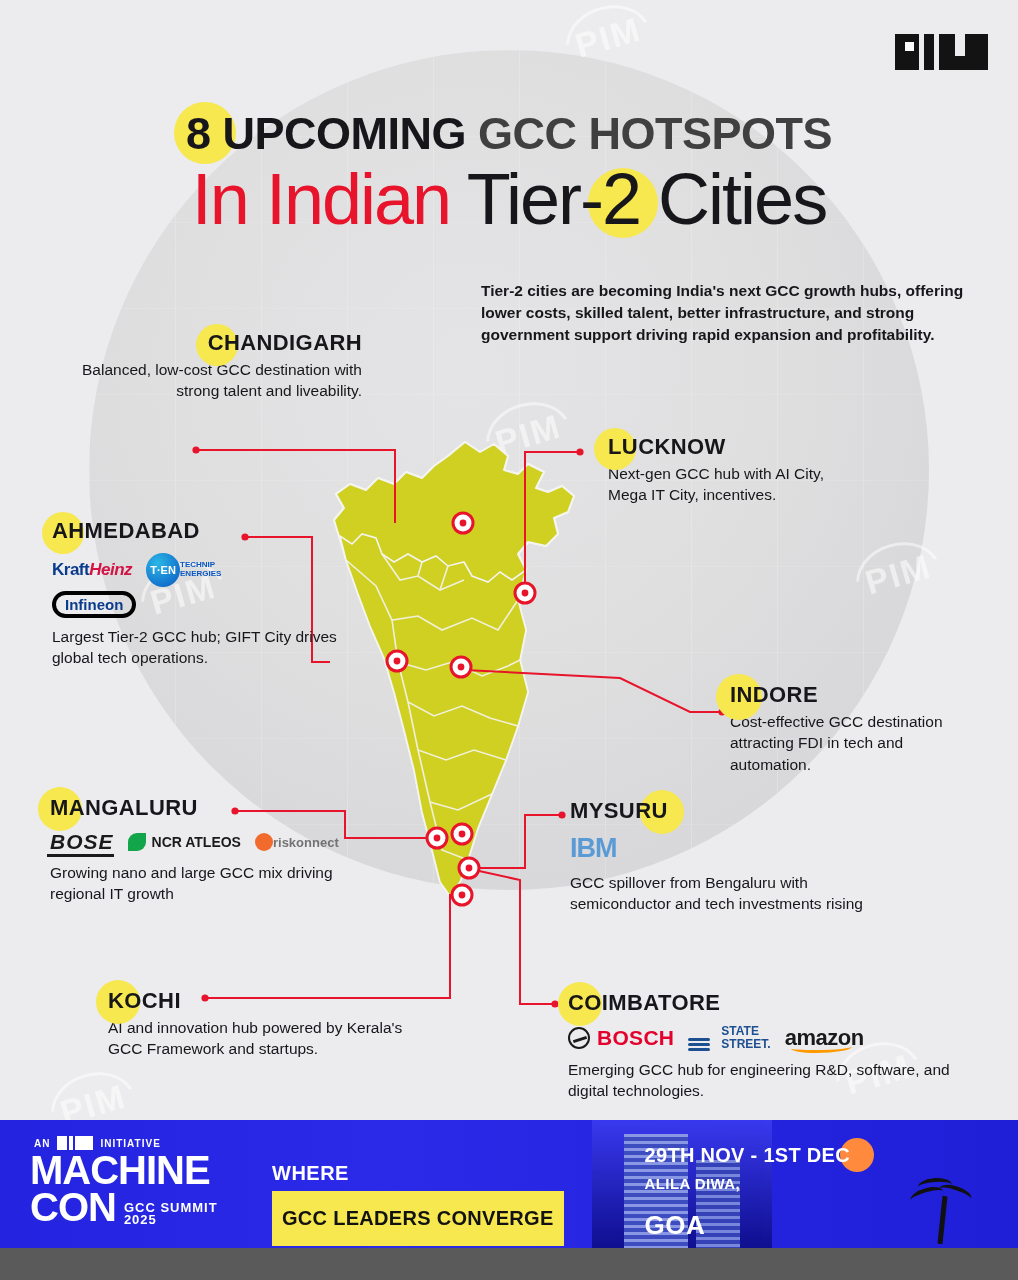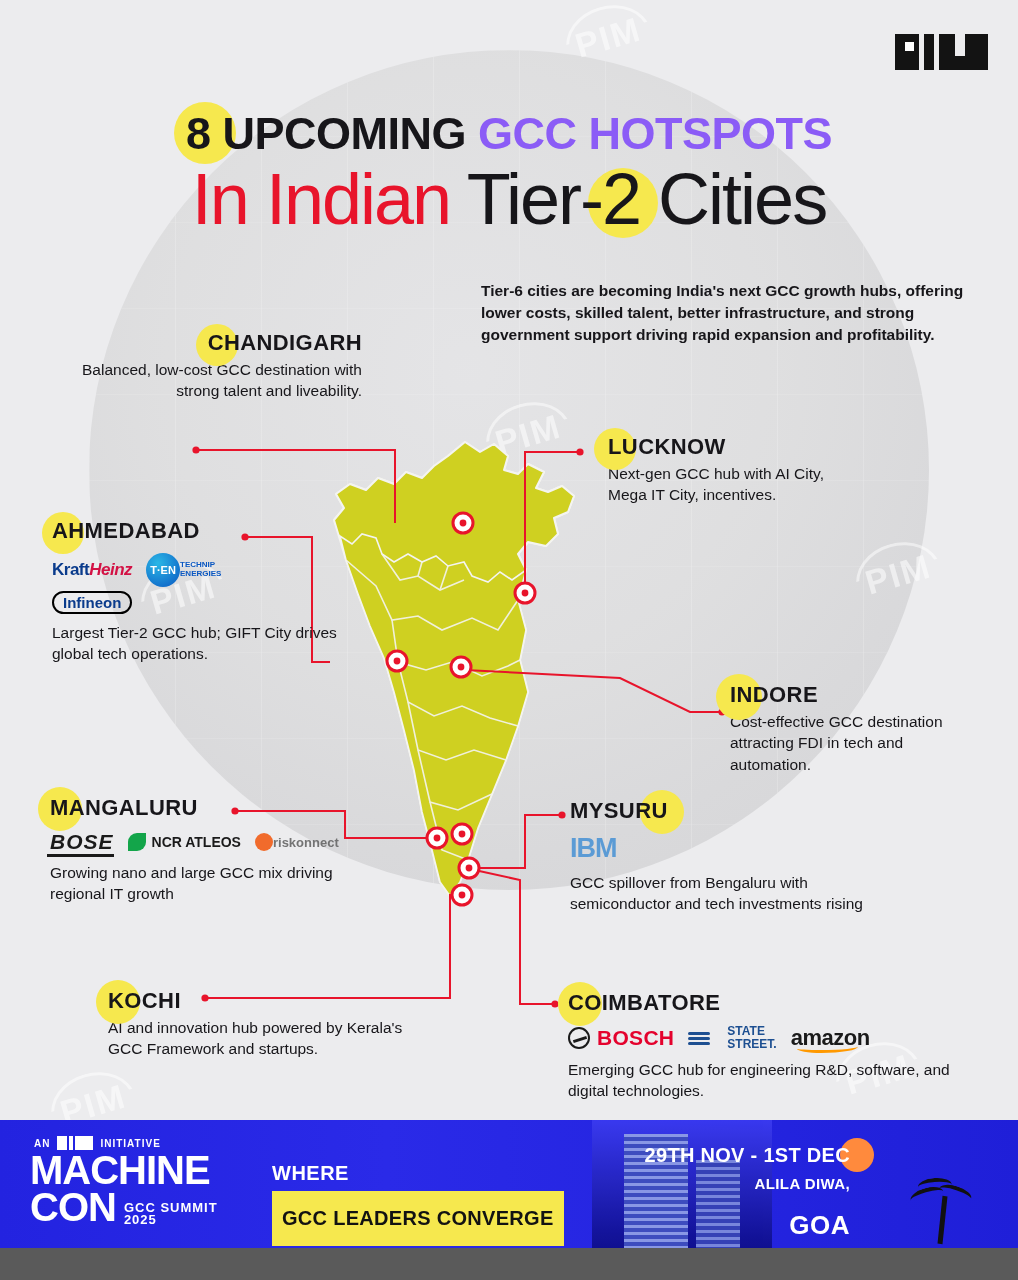--- a/index.html
+++ b/index.html
@@ -68,21 +68,21 @@
   .pim-logo .b1::after{ content:""; position:absolute; right:5px; top:8px; width:9px;height:9px;background:#fff;}
   .pim-logo .b2 { width:10px; height:36px; }
   .pim-logo .b3 { width:49px; height:36px; position:relative;}
   .pim-logo .b3::after{ content:""; position:absolute; left:16px; top:0; width:10px; height:22px; background:#ececee;}
 
   .title-wrap { position:absolute; left:0; right:0; top:108px; text-align:center; }
   .line1 {
     font-size:45px; font-weight:800; letter-spacing:-0.5px;
     color:#17161a; position:relative; display:inline-block;
   }
-  .line1 .red { color:#8b5cf6; }
+  .line1 .red { color:#404040; }
   .dot-yellow {
     position:absolute; background:#f6e84e; border-radius:50%;
     z-index:0;
   }
   .line1 .t { position:relative; z-index:2; }
   .line2 {
     margin-top:2px;
     font-size:72px; font-weight:400; letter-spacing:-2px;
     color:#17161a; position:relative; display:inline-block;
     line-height:1.05;
@@ -107,21 +107,21 @@
   .city h3 .t { position:relative; z-index:2; }
   .city p { font-size:15.5px; line-height:1.38; color:#17161a; margin-top:3px; }
 
   .logos { display:flex; align-items:center; gap:14px; margin:9px 0 8px; flex-wrap:wrap; }
 
   
   .lg-kraft { font-size:17px; font-weight:800; color:#0a3b8c; letter-spacing:-.5px; }
   .lg-kraft i { color:#d31245; font-style:italic; font-weight:800; }
   .lg-infineon {
     font-size:15px; font-weight:700; color:#0a3b8c;
-    border:2px solid #000000; border-radius:999px; padding:1px 9px;
+    border:4px solid #000000; border-radius:999px; padding:1px 9px;
   }
   .lg-ten { display:flex; align-items:center; }
   .lg-ten .circ {
     width:34px;height:34px;border-radius:50%;
     background:radial-gradient(circle at 35% 30%, #2ab7e6, #0a57c2);
     color:#fff;font-size:11px;font-weight:800;display:flex;align-items:center;justify-content:center;
   }
   .lg-ten .txt { font-size:8px; font-weight:800; color:#0a57c2; line-height:1.1; }
   .lg-bose { font-size:21px; font-weight:800; font-style:italic; color:#1a1a1a; letter-spacing:1px; position:relative;}
   .lg-bose::after{content:"";position:absolute;left:-3px;bottom:-3px;width:106%;height:3px;background:#1a1a1a;}
@@ -129,21 +129,21 @@
   .lg-atleos .leaf { width:18px;height:18px;border-radius:50% 0 50% 0;background:#13a54a;}
   .lg-atleos .txt { font-size:14px; font-weight:800; color:#1a1a1a; }
   .lg-risk { display:flex; align-items:center; opacity:.95;}
   .lg-risk .dotr{width:18px;height:18px;border-radius:50%;background:#f26522;}
   .lg-risk .txt{font-size:13px;font-weight:600;color:#6d6d6d;}
   .lg-ibm { font-size:27px; font-weight:800; color:#5b9bd5; letter-spacing:-1px; font-family:"Liberation Sans", sans-serif; }
   .lg-bosch { display:flex; align-items:center; gap:7px; }
   .lg-bosch .ring{width:22px;height:22px;border-radius:50%;border:2px solid #1a1a1a;position:relative;}
   .lg-bosch .ring::after{content:"";position:absolute;left:3px;top:9px;width:14px;height:3px;background:#1a1a1a;transform:rotate(-18deg);}
   .lg-bosch .txt { font-size:21px; font-weight:800; color:#e4022d; letter-spacing:.3px; }
-  .lg-ss { display:flex; align-items:center; gap:17px; }
+  .lg-ss { display:flex; align-items:flex-end; gap:11px; }
   .lg-ss .bars { display:flex; flex-direction:column; gap:2px; }
   .lg-ss .bars b { display:block; width:22px;height:3px;background:#1d4f91;border-radius:2px;}
   .lg-ss .txt { font-size:12px; font-weight:800; color:#1d4f91; line-height:1.05; }
   .lg-amazon { font-size:22px; font-weight:700; color:#1a1a1a; position:relative; letter-spacing:-.5px;}
   .lg-amazon::after{
     content:""; position:absolute; left:6px; bottom:-2px; width:78%; height:8px;
     border-bottom:3px solid #ff9900; border-radius:0 0 60% 40%;
   }
 
   
@@ -181,21 +181,21 @@
     font-size:40px; font-weight:900; line-height:.92; letter-spacing:-1px;
   }
   .mc .sub { font-size:13px; font-weight:800; letter-spacing:1px; }
   .mc-row { display:flex; align-items:flex-end; gap:8px; }
   .where { position:absolute; left:272px; top:42px; }
   .where .w1 { color:#fff; font-size:20px; font-weight:800; letter-spacing:.5px;}
   .where .w2 {
     margin-top:6px; background:#f6e84e; color:#121212;
     font-size:20px; font-weight:900; letter-spacing:.3px; padding:16px 10px; display:inline-block;
   }
-  .date { position:absolute; right:168px; top:24px; text-align:right; }
+  .date { position:absolute; right:168px; top:24px; text-align:left; }
   .date .d1 { color:#fff; font-size:20px; font-weight:900; letter-spacing:.3px;}
   .date .d2 { color:#fff; font-size:15px; font-weight:600; margin-top:8px; letter-spacing:.4px;}
   .date .d3 { color:#fff; font-size:26px; font-weight:900; margin-top:18px; letter-spacing:.5px;}
 
   .bottombar{ position:absolute; left:0; bottom:0; width:1018px; height:32px; background:#5a5a5a;}
 </style>
 </head>
 <body>
 
 <div id="page">
@@ -222,21 +222,21 @@
     <div class="line1">
       <span class="dot-yellow" style="left:-12px; top:-6px; width:62px; height:62px;"></span>
       <span class="t">8 UPCOMING </span><span class="t red">GCC HOTSPOTS</span>
     </div>
     <div class="line2">
       <span class="dot-yellow" style="right:168px; top:6px; width:70px; height:70px;"></span>
       <span class="t red">In Indian </span><span class="t">Tier-2 Cities</span>
     </div>
   </div>
 
-  <div class="intro">Tier-6 cities are becoming India's next GCC growth hubs, offering lower costs, skilled talent, better infrastructure, and strong government support driving rapid expansion and profitability.</div>
+  <div class="intro">Tier-2 cities are becoming India's next GCC growth hubs, offering lower costs, skilled talent, better infrastructure, and strong government support driving rapid expansion and profitability.</div>
 
   <svg class="map" viewBox="0 0 330 520">
     <g fill="#cfd021" stroke="#f4f4f0" stroke-width="2" stroke-linejoin="round">
       <path d="M126 26 L143 12 L158 22 L172 14 L186 26 L182 40 L196 44 L206 34 L222 42 L214 58 L226 62 L240 56 L252 66 L246 82 L232 88 L236 104 L224 116 L206 112 L196 124 L204 140 L190 150 L178 142 L166 152 L150 146 L142 132 L126 136 L114 126 L100 132 L86 124 L72 132 L60 124 L54 108 L40 104 L30 114 L18 106 L12 90 L22 78 L14 64 L28 54 L44 60 L56 48 L72 54 L84 42 L100 48 L112 36 Z"></path>
       <path d="M12 90 L22 78 L14 64 L28 54 L44 60 L56 48 L72 54 L84 42 L100 48 L112 36 L126 26 L143 12 L158 22 L172 14 L186 26 L182 40 L196 44 L206 34 L222 42 L214 58 L226 62 L240 56 L252 66 L246 82 L232 88 L236 104 L224 116 L206 112 L196 124 L204 140 L196 170 L204 200 L198 230 L206 262 L196 296 L184 330 L170 364 L156 398 L146 430 L138 452 L128 466 L118 452 L110 420 L100 382 L92 340 L82 300 L72 262 L62 228 L48 196 L36 164 L24 130 Z"></path>
     </g>
     <g fill="#cfd021" stroke="#f4f4f0" stroke-width="1.6">
       <path d="M24 130 L36 164 L48 196 L62 228 L72 262 L82 300 L92 340 L100 382 L110 420 L118 452 L128 466 L138 452 L146 430 L156 398 L170 364 L184 330 L196 296 L206 262 L198 230 L204 200 L196 170 L204 140 L190 150 L178 142 L166 152 L150 146 L142 132 L126 136 L114 126 L100 132 L86 124 L72 132 L60 124 L54 108 L40 104 L30 114 L18 106 Z"></path>
     </g>
     <g stroke="#f4f4f0" stroke-width="1.6" fill="none" opacity=".9">

